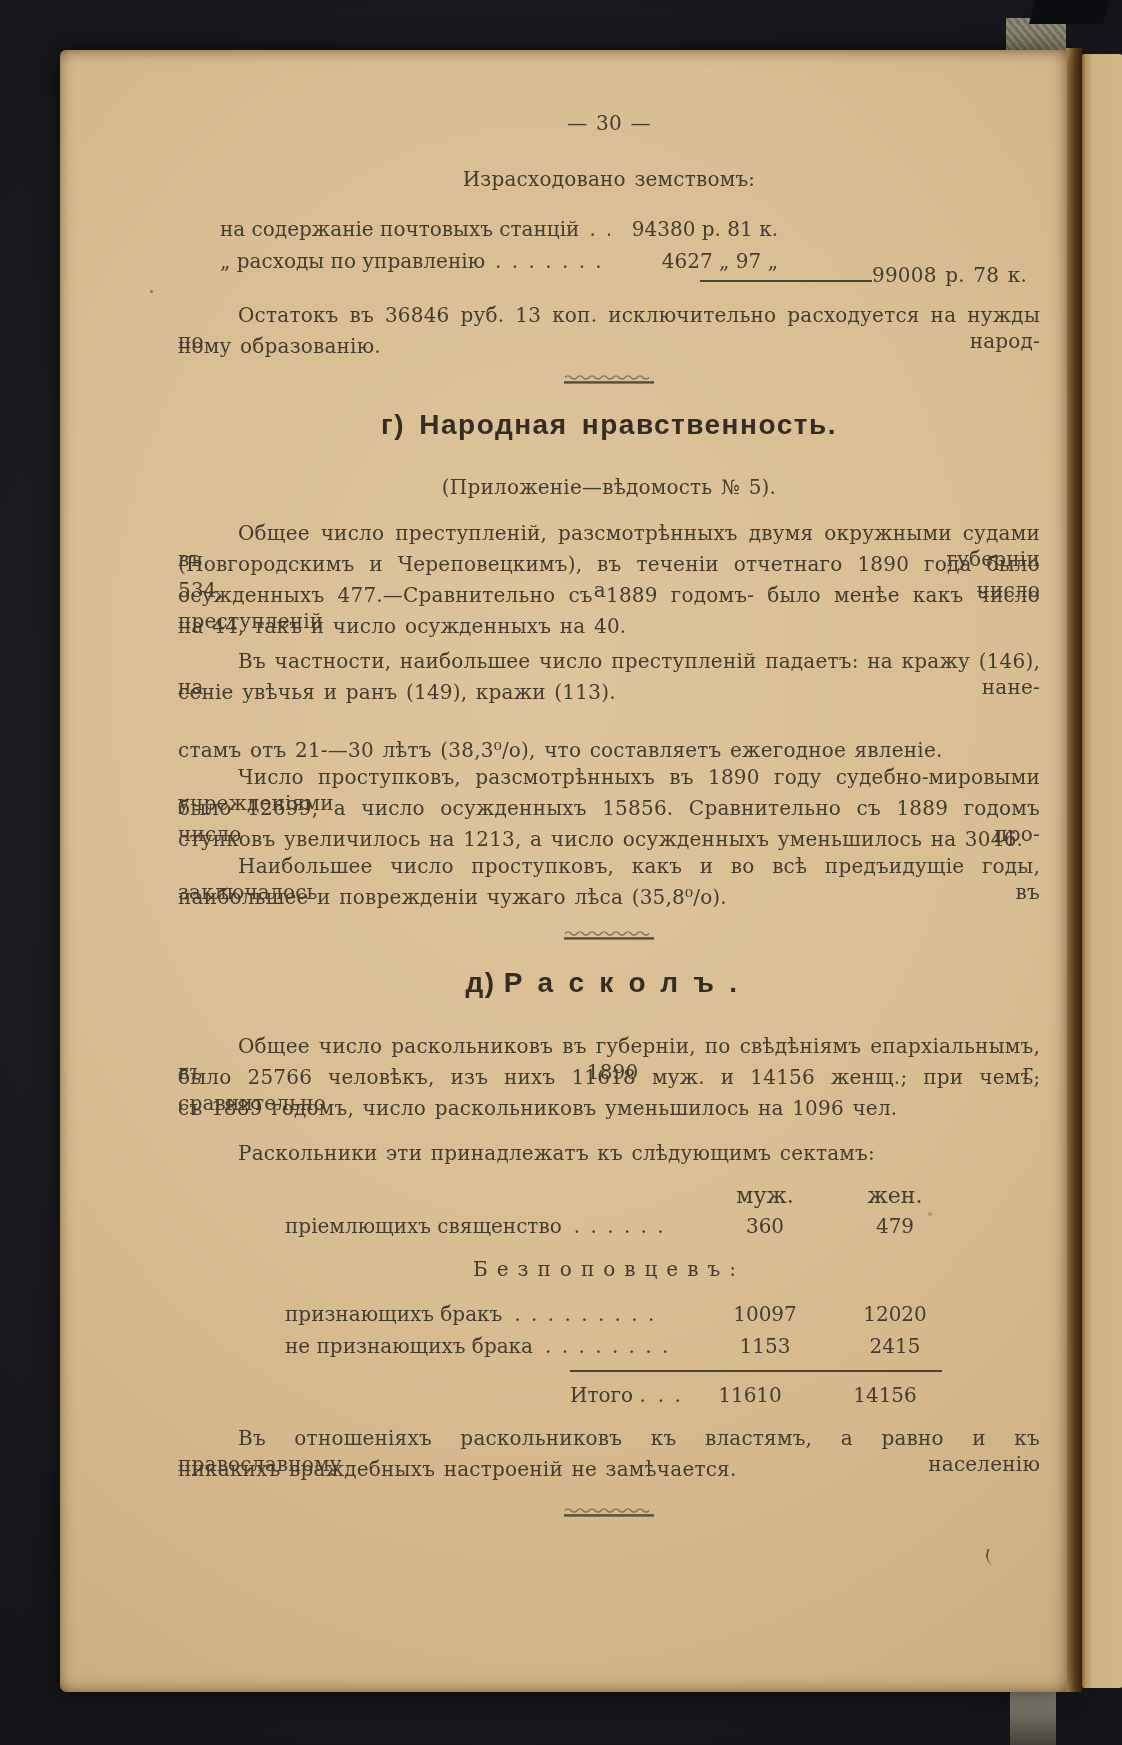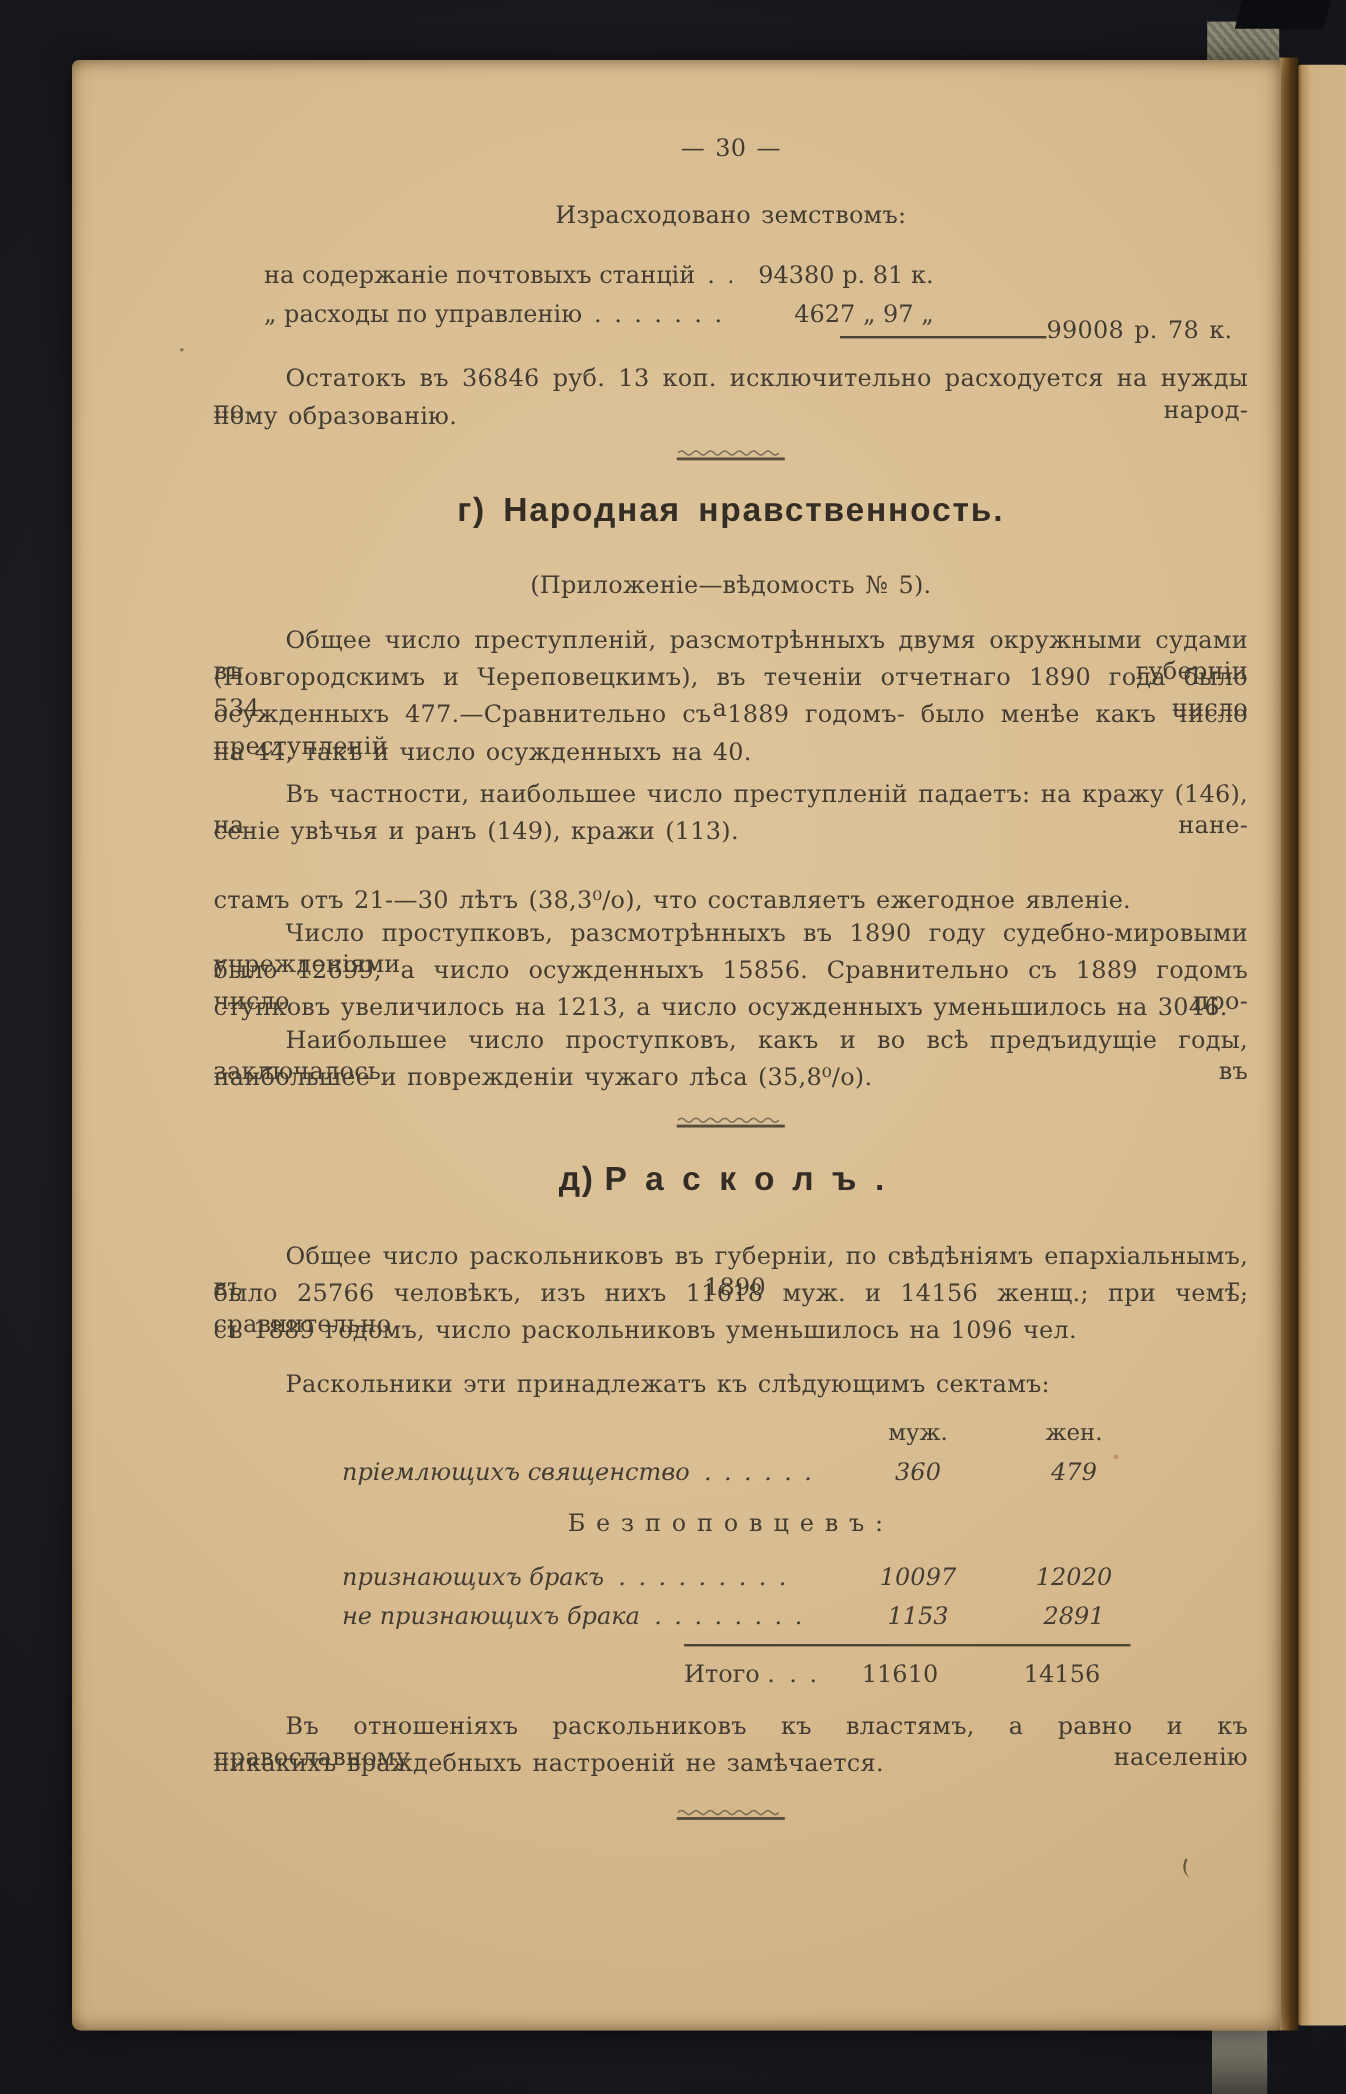--- a/index.html
+++ b/index.html
@@ -39,26 +39,26 @@
   .h1{font-family:"Liberation Sans",sans-serif;font-weight:700;font-size:28px;
     color:#332d26;letter-spacing:1.5px;word-spacing:5px;}
   .hD .hword{letter-spacing:.55em;margin-left:8px;}
   
   .xrow{position:absolute;left:160px;width:558px;display:flex;font-size:20px;line-height:26px;}
   .xlabel{white-space:nowrap;}
   .xdots{flex:1;overflow:hidden;white-space:nowrap;padding:0 10px;letter-spacing:2px;}
   .xvalue{white-space:nowrap;text-align:right;min-width:168px;}
   .sum-rule{position:absolute;left:640px;top:230px;width:172px;height:2px;background:#4c4335;}
   
-  .trow{position:absolute;left:225px;width:680px;height:26px;font-size:20px;line-height:26px;white-space:nowrap;font-style:italic;}
+  .trow{position:absolute;left:225px;width:680px;height:26px;font-size:20px;line-height:26px;white-space:nowrap;}
   .tlead{display:inline-block;max-width:408px;overflow:hidden;white-space:nowrap;}
   .tdots{padding-left:12px;letter-spacing:2px;}
   .tval{position:absolute;top:0;width:120px;text-align:center;}
   .tval.m{left:420px;}  .tval.z{left:550px;}
-  .thead{position:absolute;left:225px;width:680px;height:24px;font-size:19px;}
+  .thead{position:absolute;left:225px;width:680px;height:24px;font-size:22px;}
   .thead .tval{width:120px;}
   .group-head{letter-spacing:.45em;}
   .itogo-rule{position:absolute;left:510px;top:1320px;width:372px;height:2px;background:#4c4335;}
   .total-row{position:absolute;left:510px;width:400px;height:26px;font-size:20px;line-height:26px;white-space:nowrap;}
   .total-row .tval.m{left:120px;} .total-row .tval.z{left:255px;}
   
   .orn svg{vertical-align:middle;}
   .stray-mark{position:absolute;left:925px;top:1500px;width:10px;height:15px;
     border-left:2px solid rgba(60,50,35,.75);border-radius:0 0 0 12px;transform:rotate(18deg);}
   .speck{position:absolute;border-radius:50%;}
@@ -159,21 +159,21 @@
 
     <div class="trow" style="top:1251px">
       <span class="tlead"><span>признающихъ бракъ</span><span class="tdots">.  .  .  .  .  .  .  .  .</span></span>
       <span class="tval m">10097</span>
       <span class="tval z">12020</span>
     </div>
 
     <div class="trow" style="top:1283px">
       <span class="tlead"><span>не признающихъ брака</span><span class="tdots">.  .  .  .  .  .  .  .</span></span>
       <span class="tval m">1153</span>
-      <span class="tval z">2891</span>
+      <span class="tval z">2415</span>
     </div>
 
     <div class="itogo-rule"></div>
 
     <div class="total-row" style="top:1332px">
       <span>Итого .</span><span class="tdots">.  .</span>
       <span class="tval m">11610</span>
       <span class="tval z">14156</span>
     </div>
 

